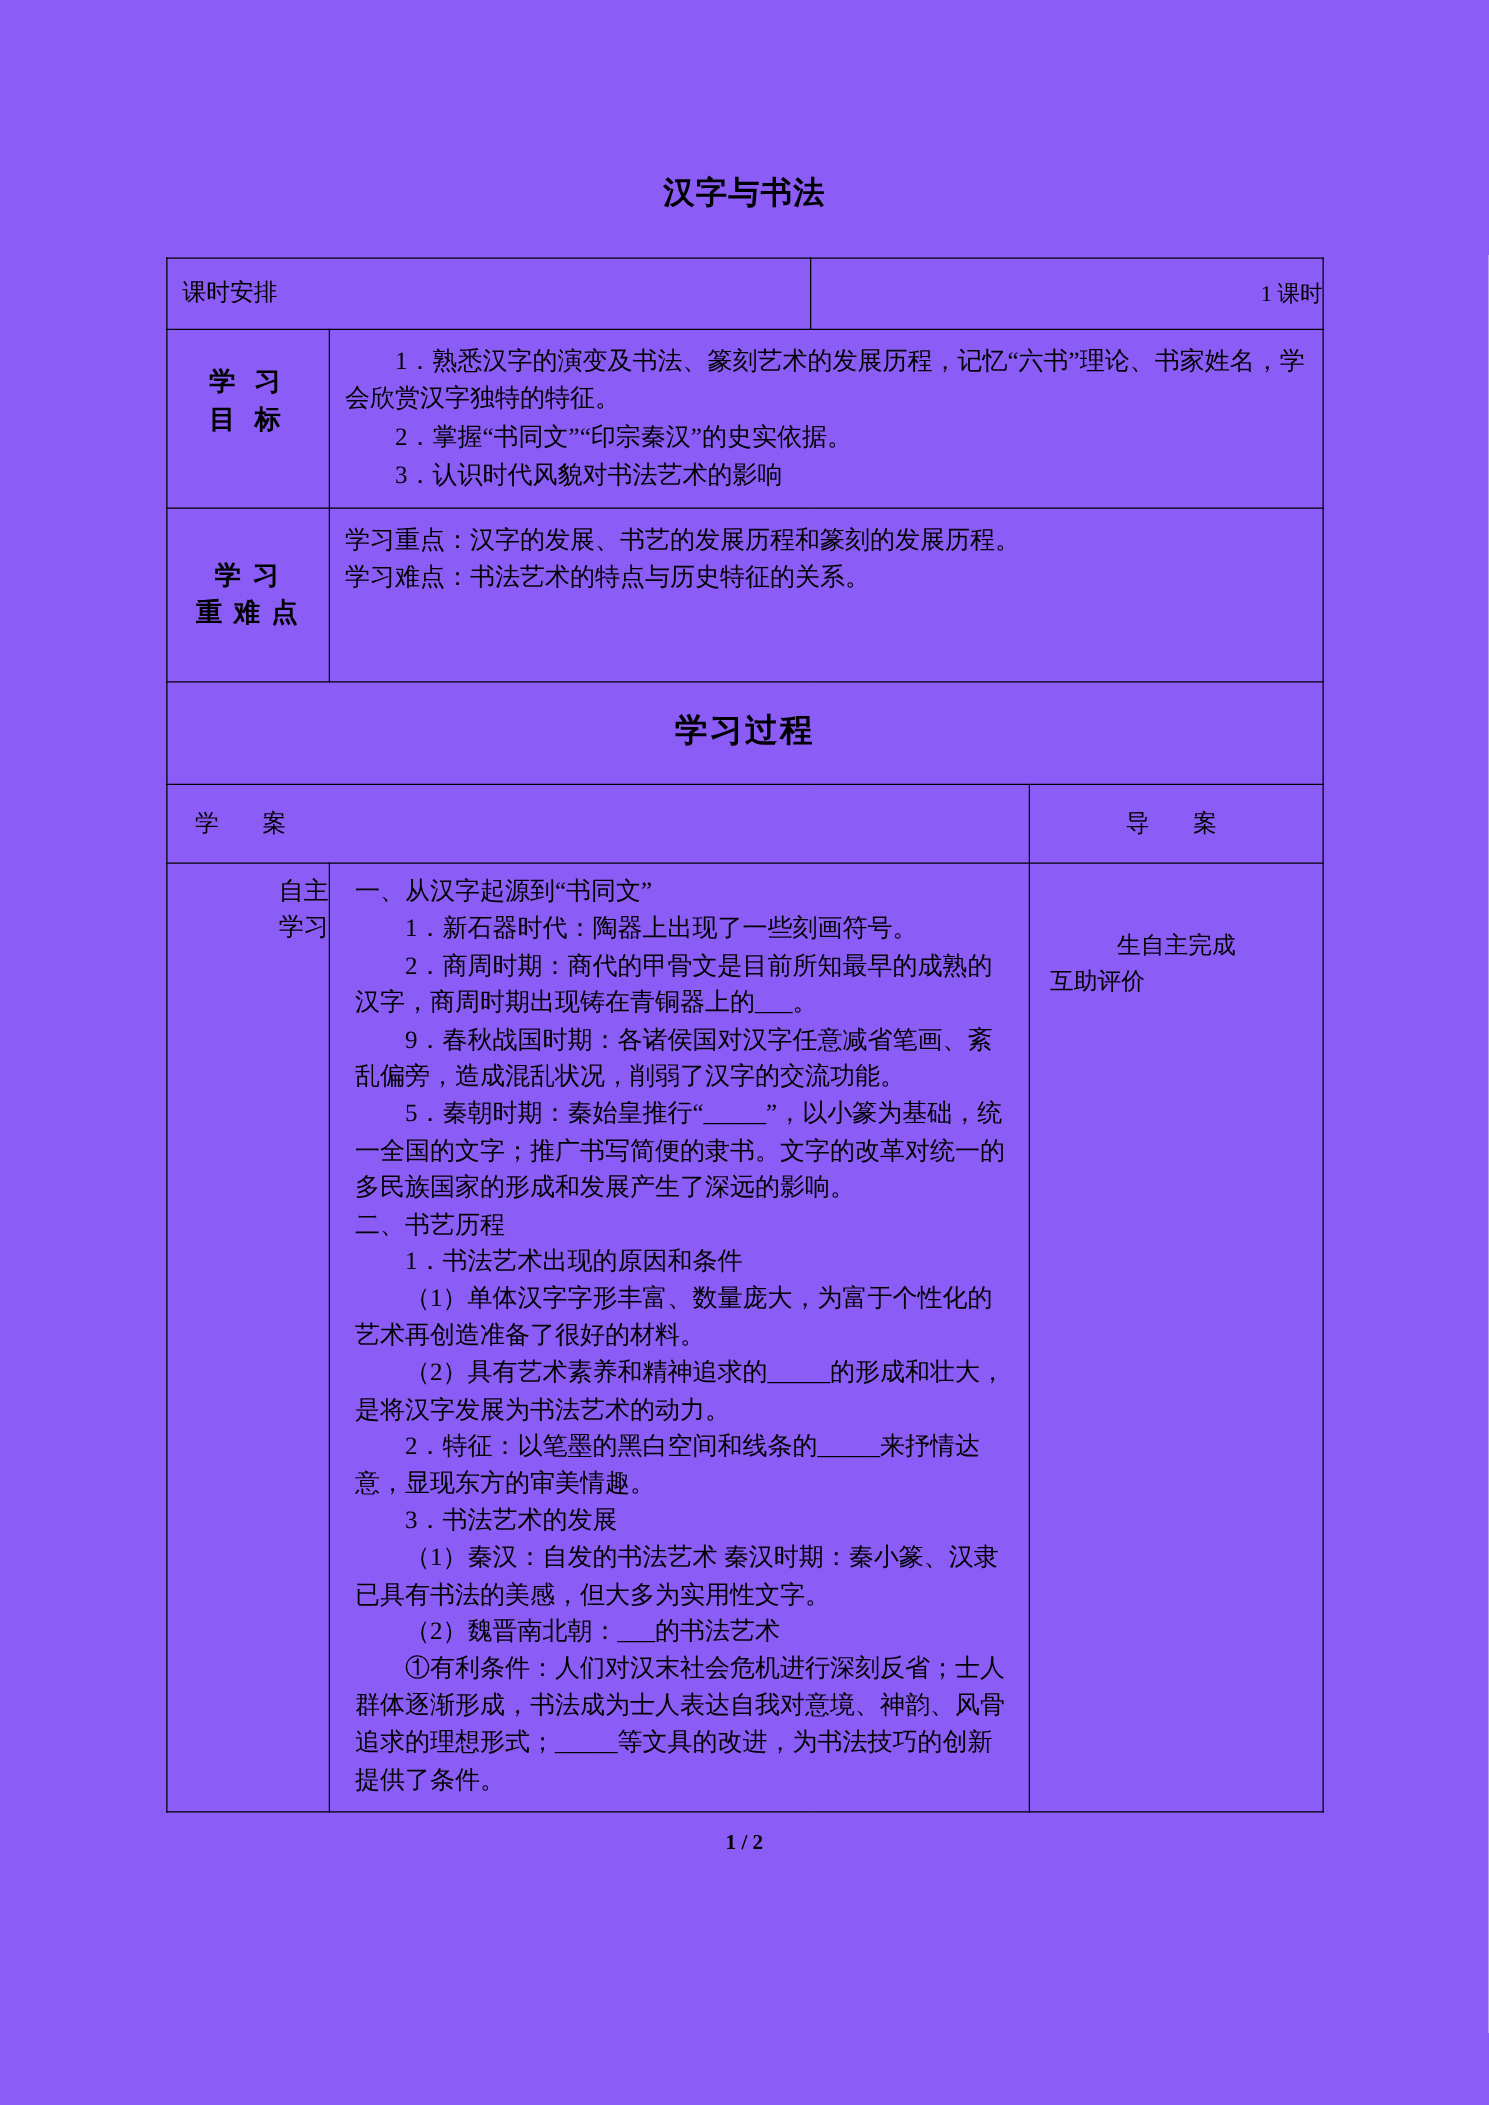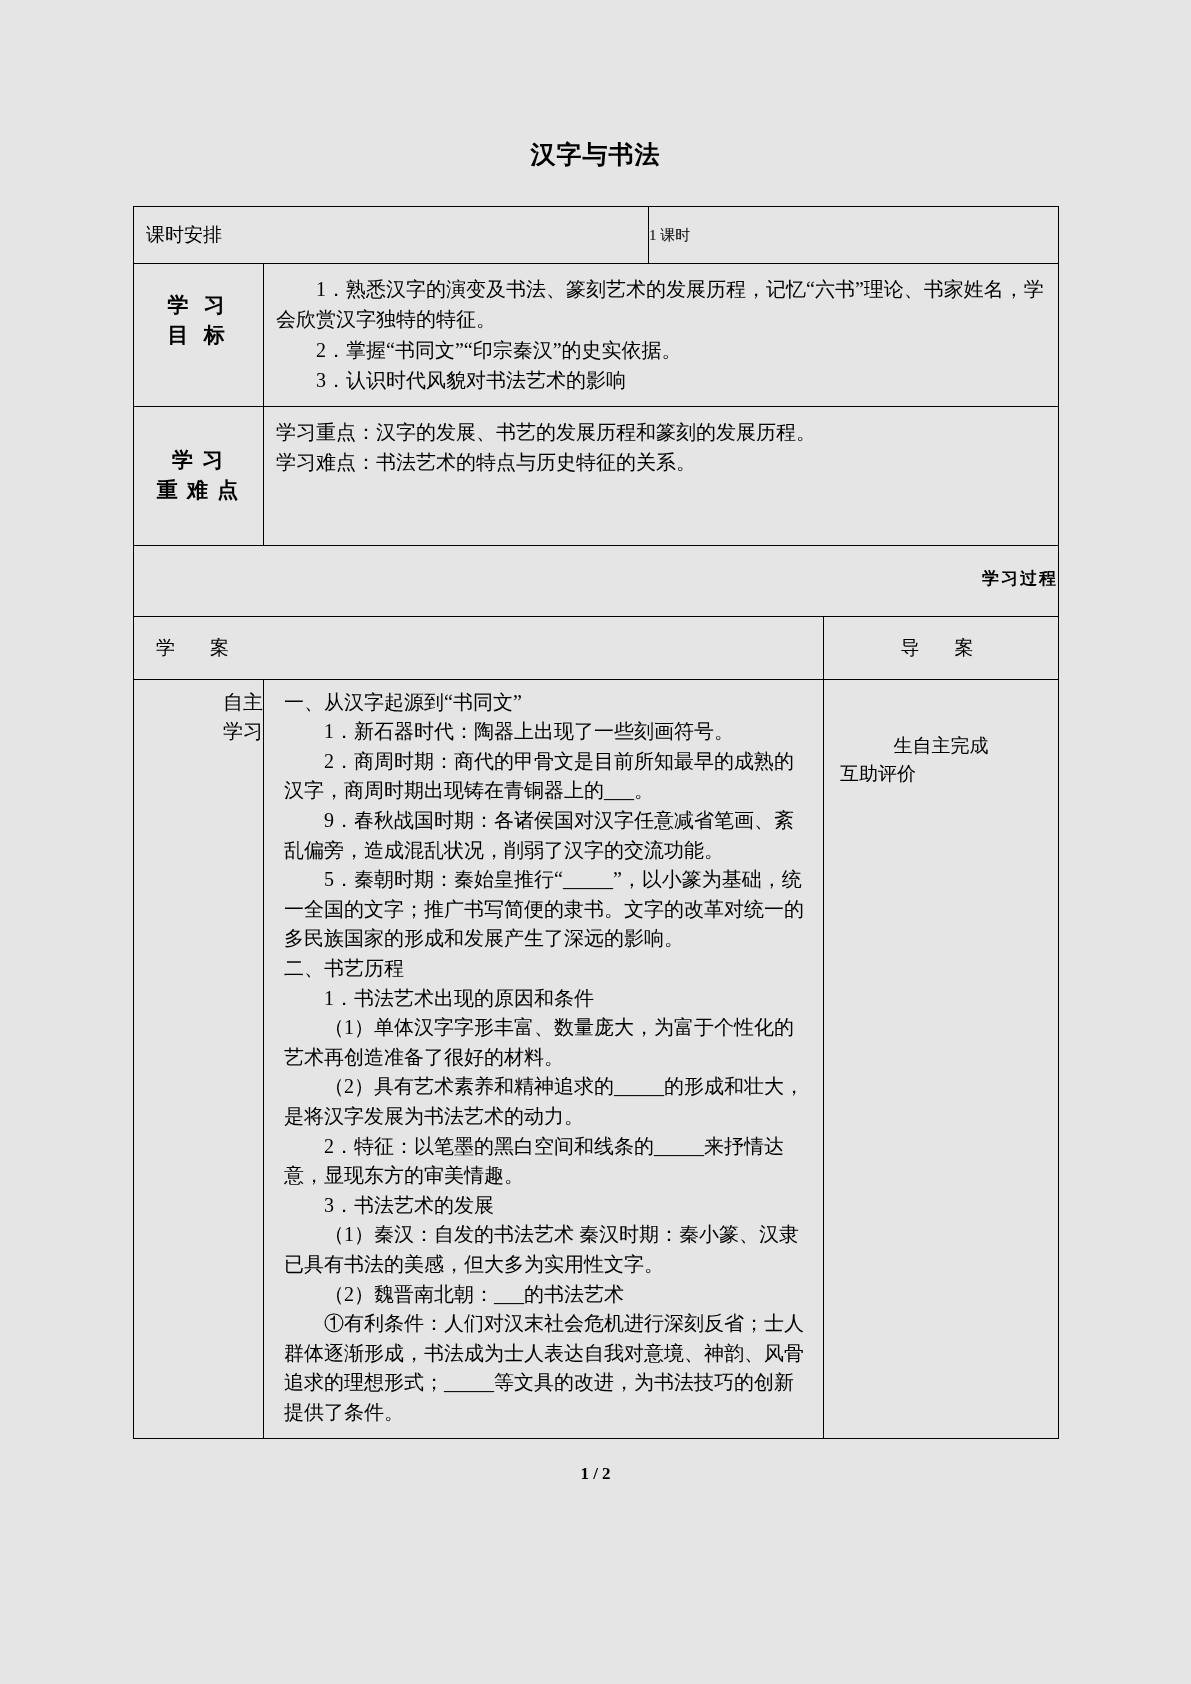--- a/index.html
+++ b/index.html
@@ -10,21 +10,21 @@
   body {
     font-family: "Liberation Serif", "DejaVu Serif", serif;
     color: #000000;
     -webkit-font-smoothing: antialiased;
   }
   .page {
     position: relative;
     width: 1191px;
     height: 1684px;
     margin: 0 auto;
-    background: #e5e5e5;
+    background: #8b5cf6;
     box-sizing: border-box;
     padding: 0;
     overflow: hidden;
   }
   .doc-title {
     text-align: center;
     font-size: 25px;
     font-weight: bold;
     letter-spacing: 1px;
     margin: 0;
@@ -66,37 +66,37 @@
   }
   .row-keshi td {
     height: 56px;
   }
   .keshi-label {
     font-size: 19px;
     padding-left: 12px;
     line-height: 56px;
   }
   .keshi-value {
-    font-size: 15px;
-    text-align: left;
+    font-size: 18px;
+    text-align: right;
     line-height: 56px;
   }
   .objectives {
     font-size: 20px;
     line-height: 1.52;
   }
   .objectives p {
     margin: 0;
   }
   .indent2 {
     text-indent: 2em;
   }
   .process-title {
-    text-align: right;
-    font-size: 17px;
+    text-align: center;
+    font-size: 26px;
     font-weight: bold;
     letter-spacing: 2px;
     line-height: 1.3;
     padding: 22px 0 26px 0;
   }
   .colhead {
     font-size: 19px;
     letter-spacing: 8px;
     padding: 18px 0 18px 22px;
   }

